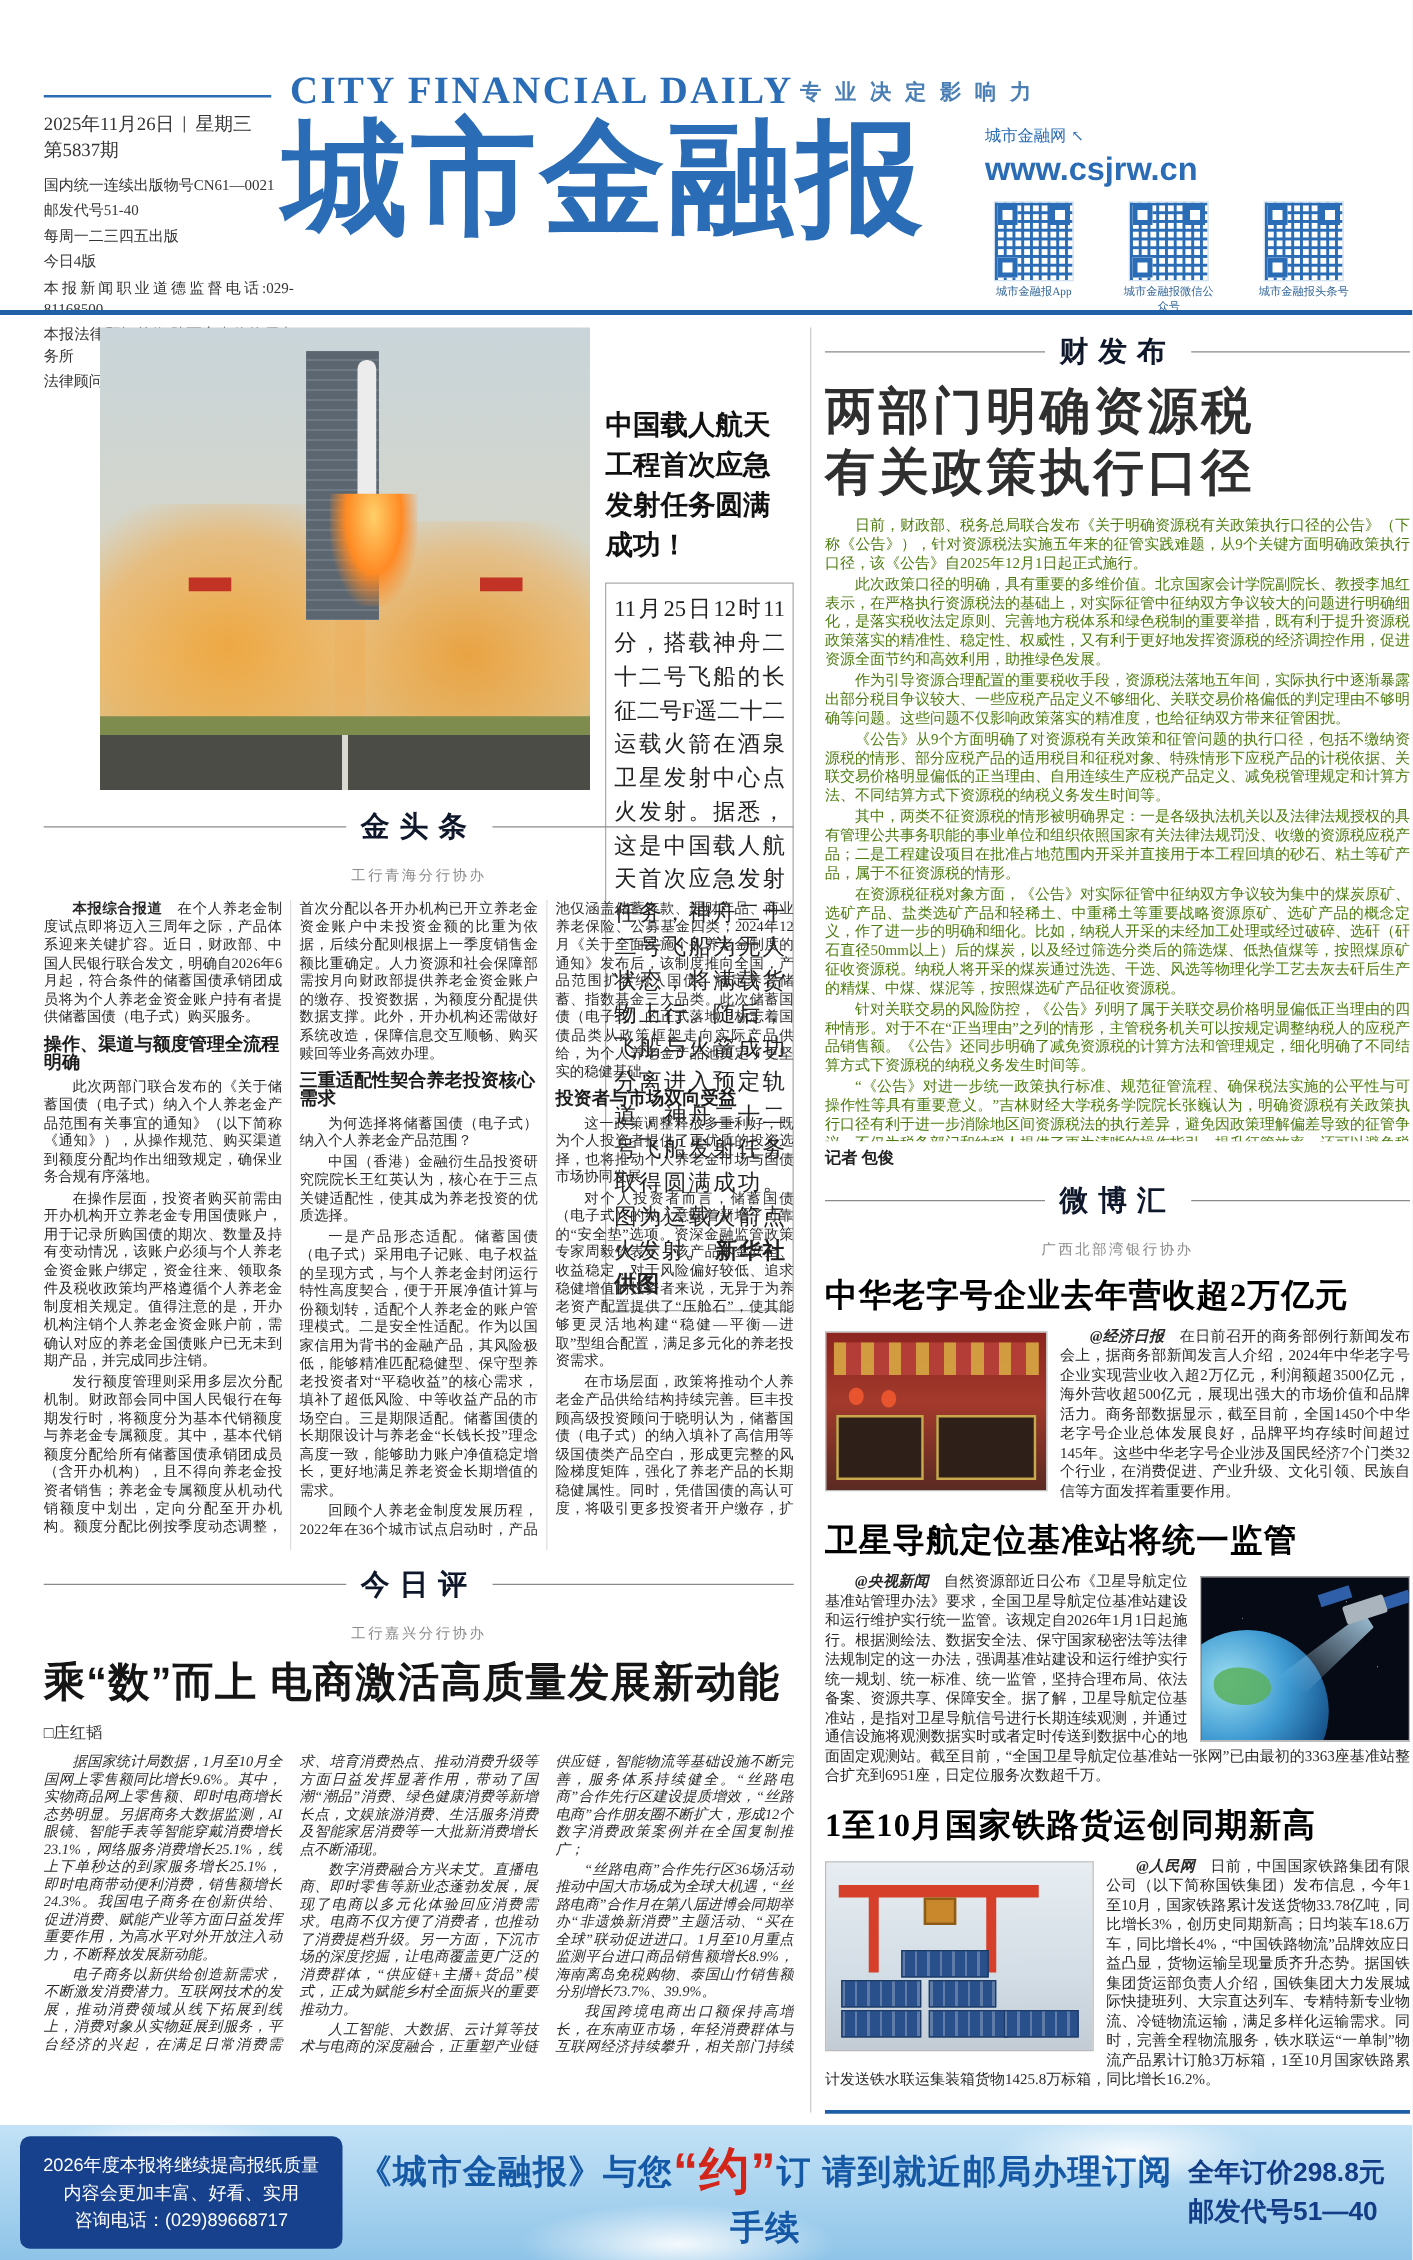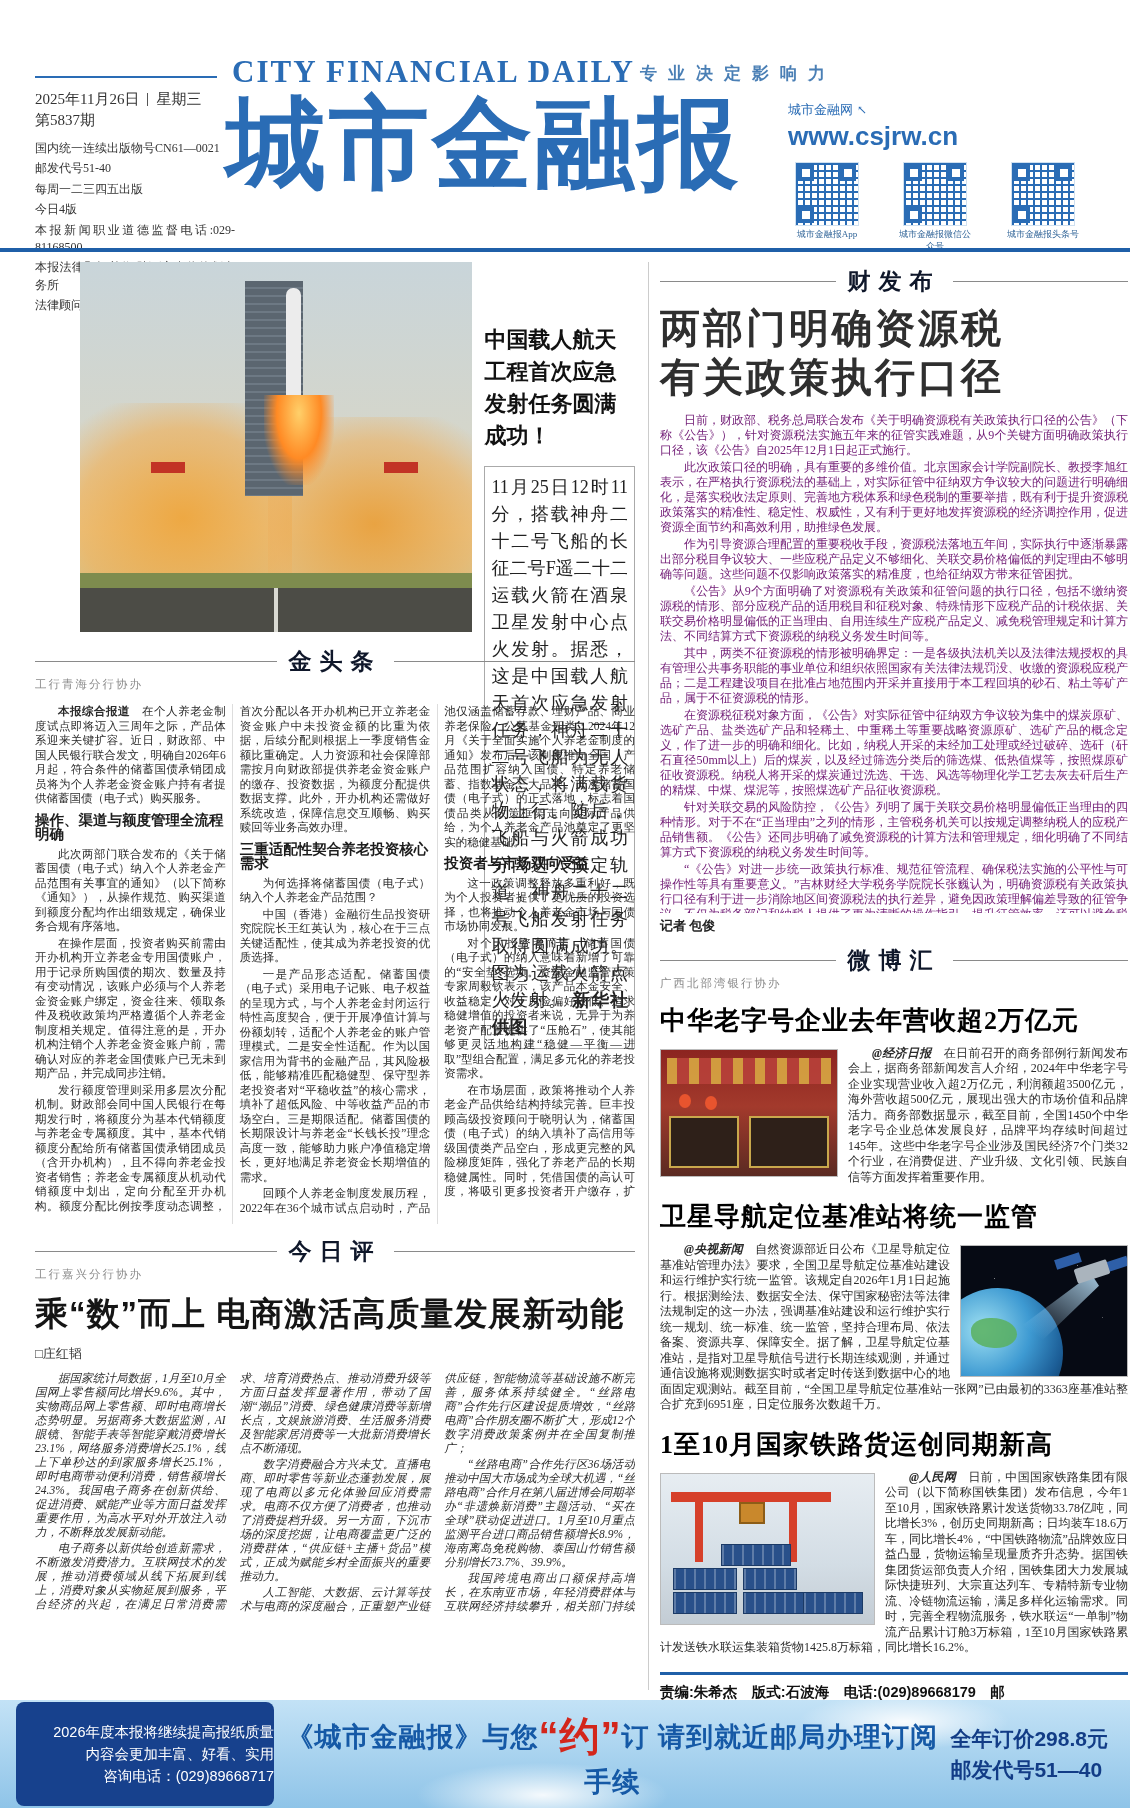--- a/index.html
+++ b/index.html
@@ -58,38 +58,38 @@
   .rocket-body-box { border:1px solid #aaa; margin-top:14px; padding:7px 6px; }
   .rocket-body { font-size:18px; line-height:1.5; text-align:justify; color:#222; }
   .photo-credit { font-weight:bold; }
 
   
   .main-headline { margin-top:14px; font-size:47px; font-weight:900; color:#0c0c0c; letter-spacing:1px;
                    font-family:"Liberation Sans","DejaVu Sans",sans-serif; }
   .badge-row { display:flex; align-items:center; gap:12px; margin-top:12px; }
   .badge-row .hline { flex:1; height:1px; background:#8a8a8a; }
   .badge-label { font-size:23px; font-weight:bold; color:#0f172a; letter-spacing:8px; font-family:"Liberation Sans",sans-serif; }
-  .badge-sponsor { font-size:11.5px; color:#8a8a8a; margin-top:0; letter-spacing:2px; }
+  .badge-sponsor { text-align:center; font-size:11.5px; color:#8a8a8a; margin-top:16px; letter-spacing:2px; }
 
   
   .main-article { margin-top:12px; height:520px; overflow:hidden; column-count:3; column-gap:14px; column-rule:1px solid #ddd;
                   font-size:11.5px; line-height:14.5px; color:#2a2a2a; }
   .para { text-indent:2em; text-align:justify; margin-bottom:2px; }
   .sub-head { font-size:14.5px; font-weight:bold; color:#1c1c1c; margin:7px 0 5px; font-family:"Liberation Sans",sans-serif; }
 
   
   .jrp-headline { margin-top:10px; font-size:33px; font-weight:bold; color:#151515; letter-spacing:1px;
                   font-family:"Liberation Sans",sans-serif; }
   .jrp-author { margin-top:8px; font-size:13px; color:#333; }
   .jrp-body { margin-top:8px; height:242px; overflow:hidden; column-count:3; column-gap:14px;
               font-size:11.5px; line-height:14px; color:#2a2a2a; font-style:italic; }
 
   
   .cfb-headline { margin-top:8px; font-size:40px; line-height:1.22; color:#2f2f2f; letter-spacing:3px; font-weight:600; }
-  .cfb-article { margin-top:10px; height:500px; overflow:hidden; font-size:12px; line-height:15px; color:#701a75; }
+  .cfb-article { margin-top:10px; height:500px; overflow:hidden; font-size:12px; line-height:15px; color:#4d7c0f; }
   .byline { text-align:left; font-weight:bold; font-size:13px; margin-top:4px; padding-right:6px; }
 
   .wb-item-headline { margin-top:12px; font-size:26px; color:#000000; letter-spacing:1px; font-weight:600; }
   .wb-body { margin-top:8px; overflow:hidden; font-size:12px; line-height:15.5px; color:#2a2a2a; }
   .wb-source { font-weight:bold; font-style:italic; }
   .wb-img { border:1px solid #bbb; }
   .img-left { float:left; margin:3px 10px 4px 0; }
   .img-right { float:right; margin:3px 0 4px 10px; }
 
   .img-store { width:178px; height:128px; position:relative; overflow:hidden;
@@ -125,22 +125,22 @@
 
   .editor-line { margin-top:14px; border-top:3px solid #1f5fa8; padding-top:8px; font-weight:bold; font-size:14.5px; color:#111;
                  font-family:"Liberation Sans",sans-serif; }
 
   
   .ad-strip { position:absolute; left:0; top:1700px; width:1130px; height:108px; overflow:hidden;
       background:radial-gradient(140px 38px at 12% 18%, rgba(255,255,255,.95), transparent 70%),
                  radial-gradient(180px 46px at 48% 88%, rgba(255,255,255,.9), transparent 70%),
                  radial-gradient(150px 40px at 80% 20%, rgba(255,255,255,.9), transparent 70%),
                  linear-gradient(#c3e2f6, #8fc4e8); display:flex; align-items:center; }
-  .ad-box { margin-left:16px; width:258px; height:104px; background:#17418d; border-radius:8px; color:#fff;
-            display:flex; flex-direction:column; justify-content:center; align-items:flex-end; gap:3px;
+  .ad-box { margin-left:16px; width:258px; height:90px; background:#17418d; border-radius:8px; color:#fff;
+            display:flex; flex-direction:column; justify-content:center; align-items:center; gap:3px;
             font-size:14.5px; font-family:"Liberation Sans",sans-serif; }
   .ad-center { flex:1; text-align:center; color:#1559a6; font-weight:900; font-size:27px; letter-spacing:1px;
                font-family:"Liberation Sans",sans-serif; }
   .ad-accent { color:#d3261b; font-size:40px; vertical-align:-4px; }
   .ad-right { margin-right:22px; text-align:left; color:#123c86; font-weight:900; font-size:21px; line-height:1.5;
               font-family:"Liberation Sans",sans-serif; }
 </style>
 </head>
 <body>
 

